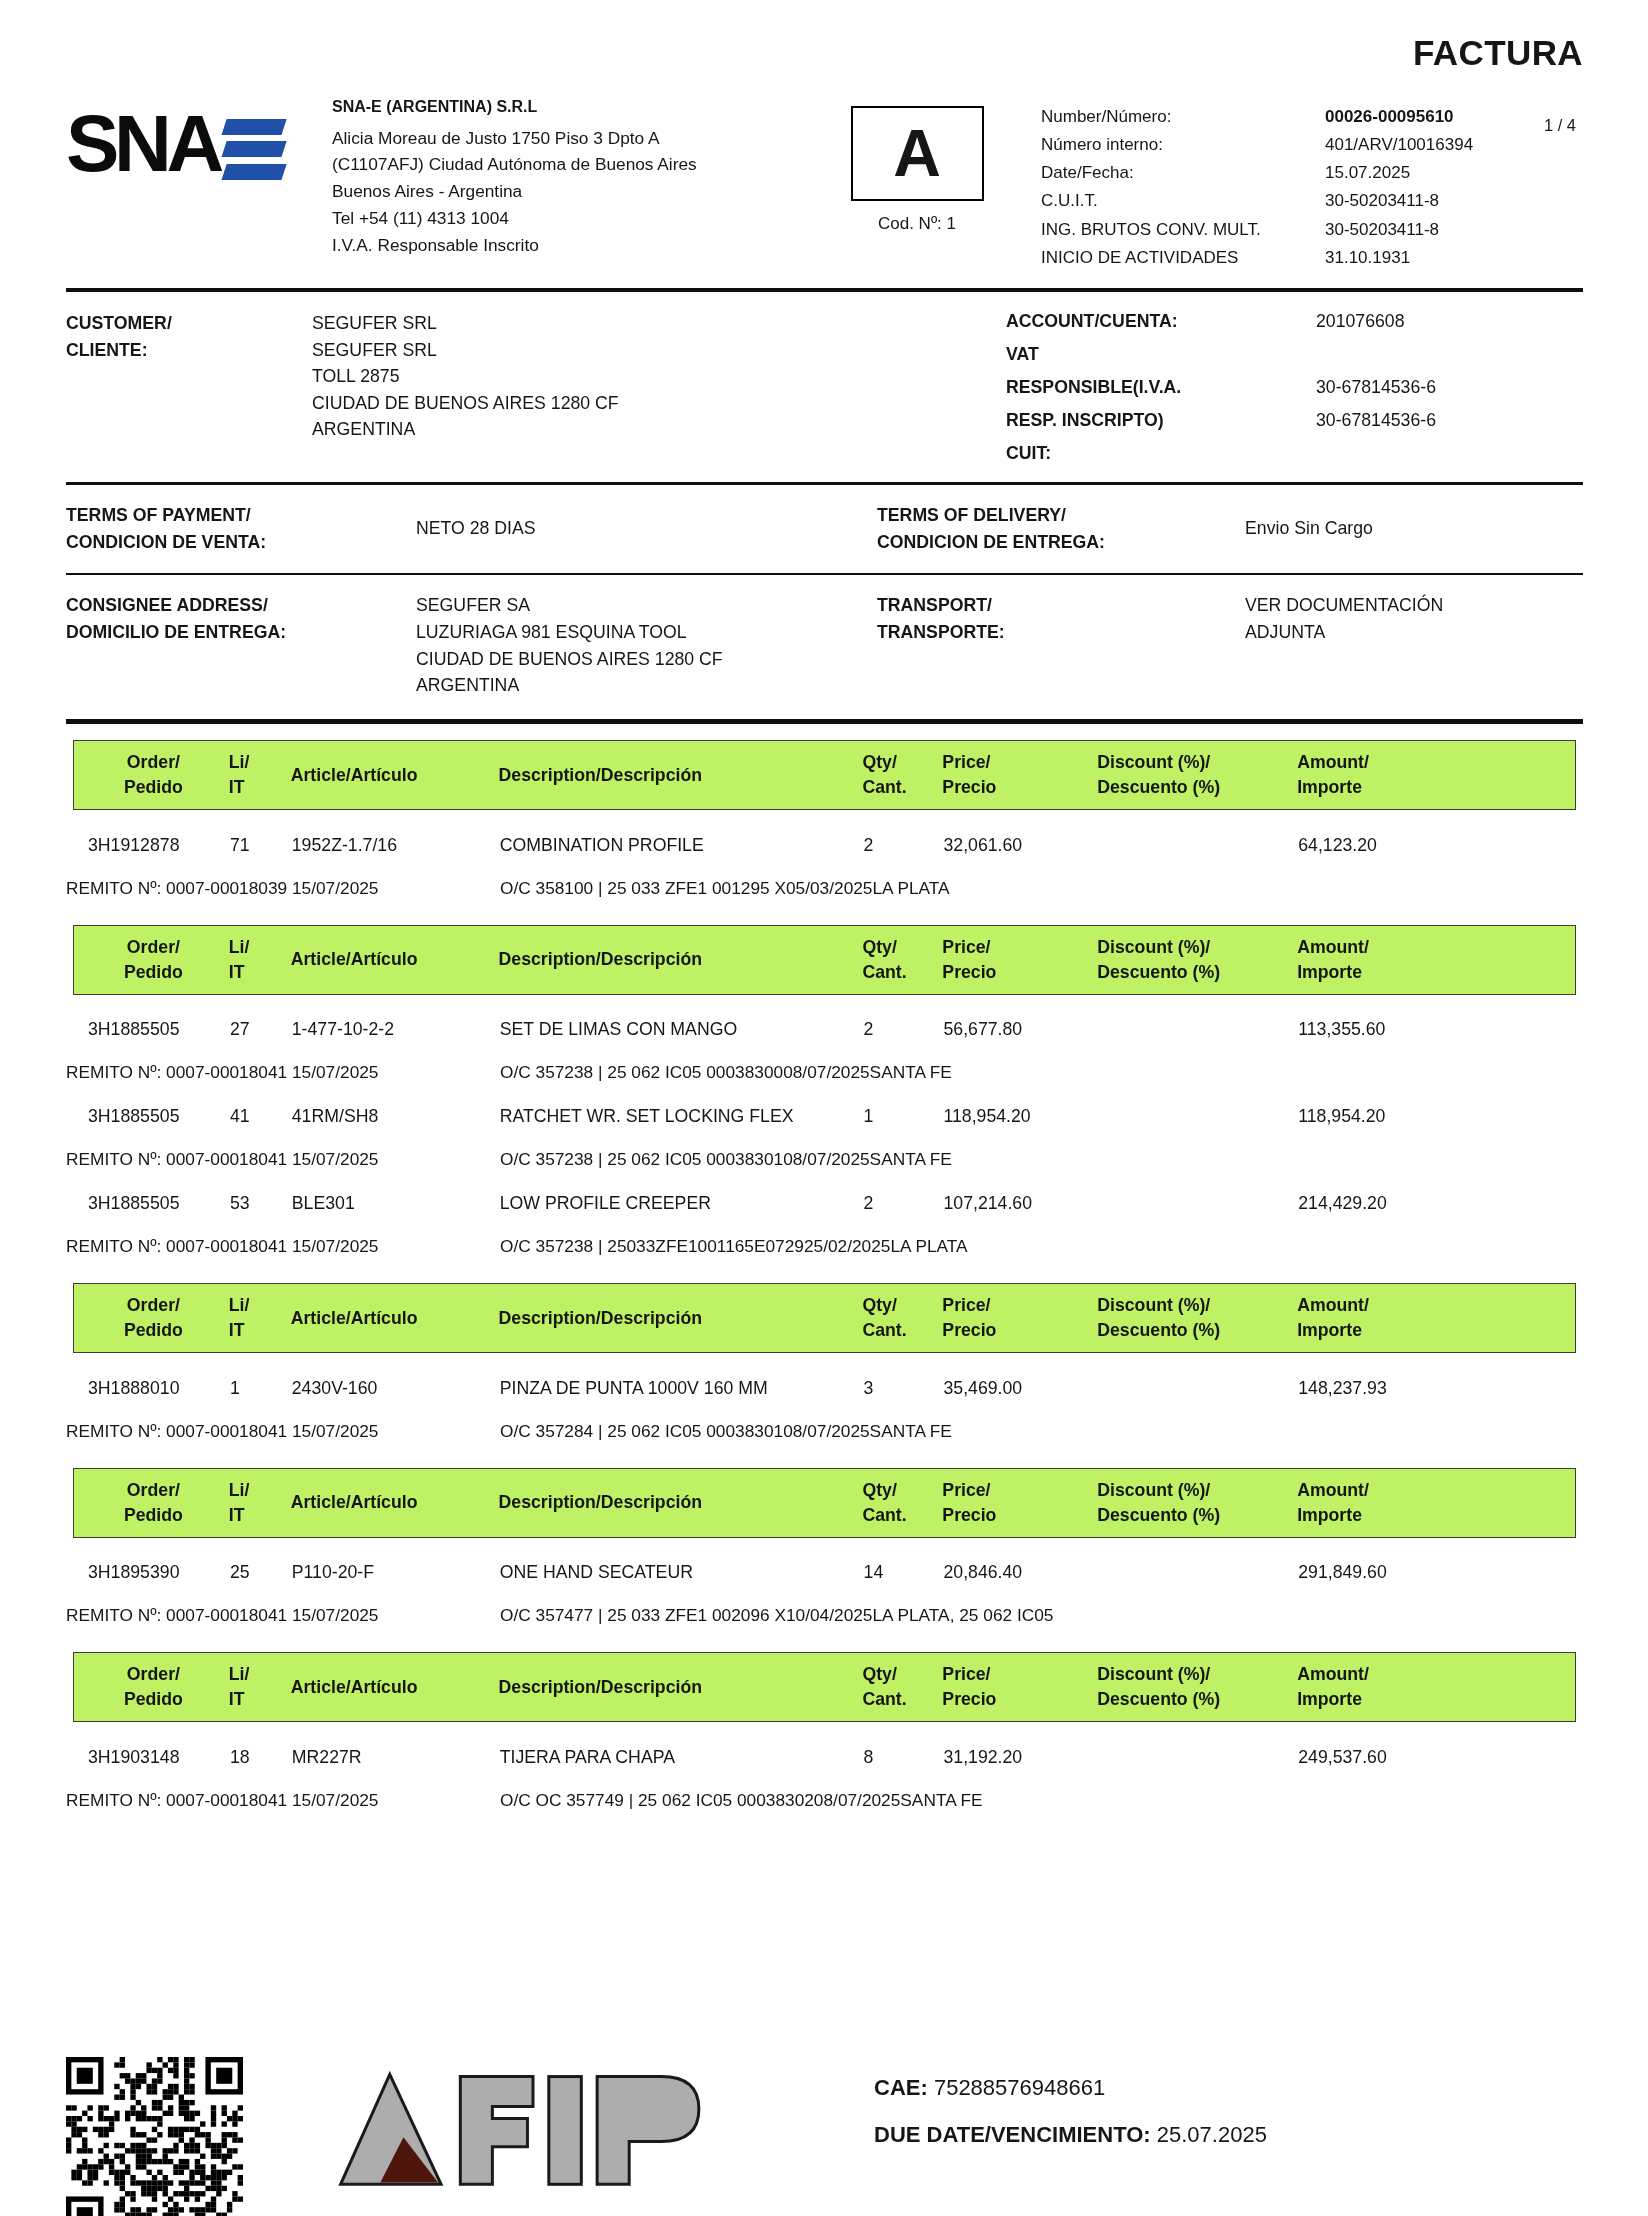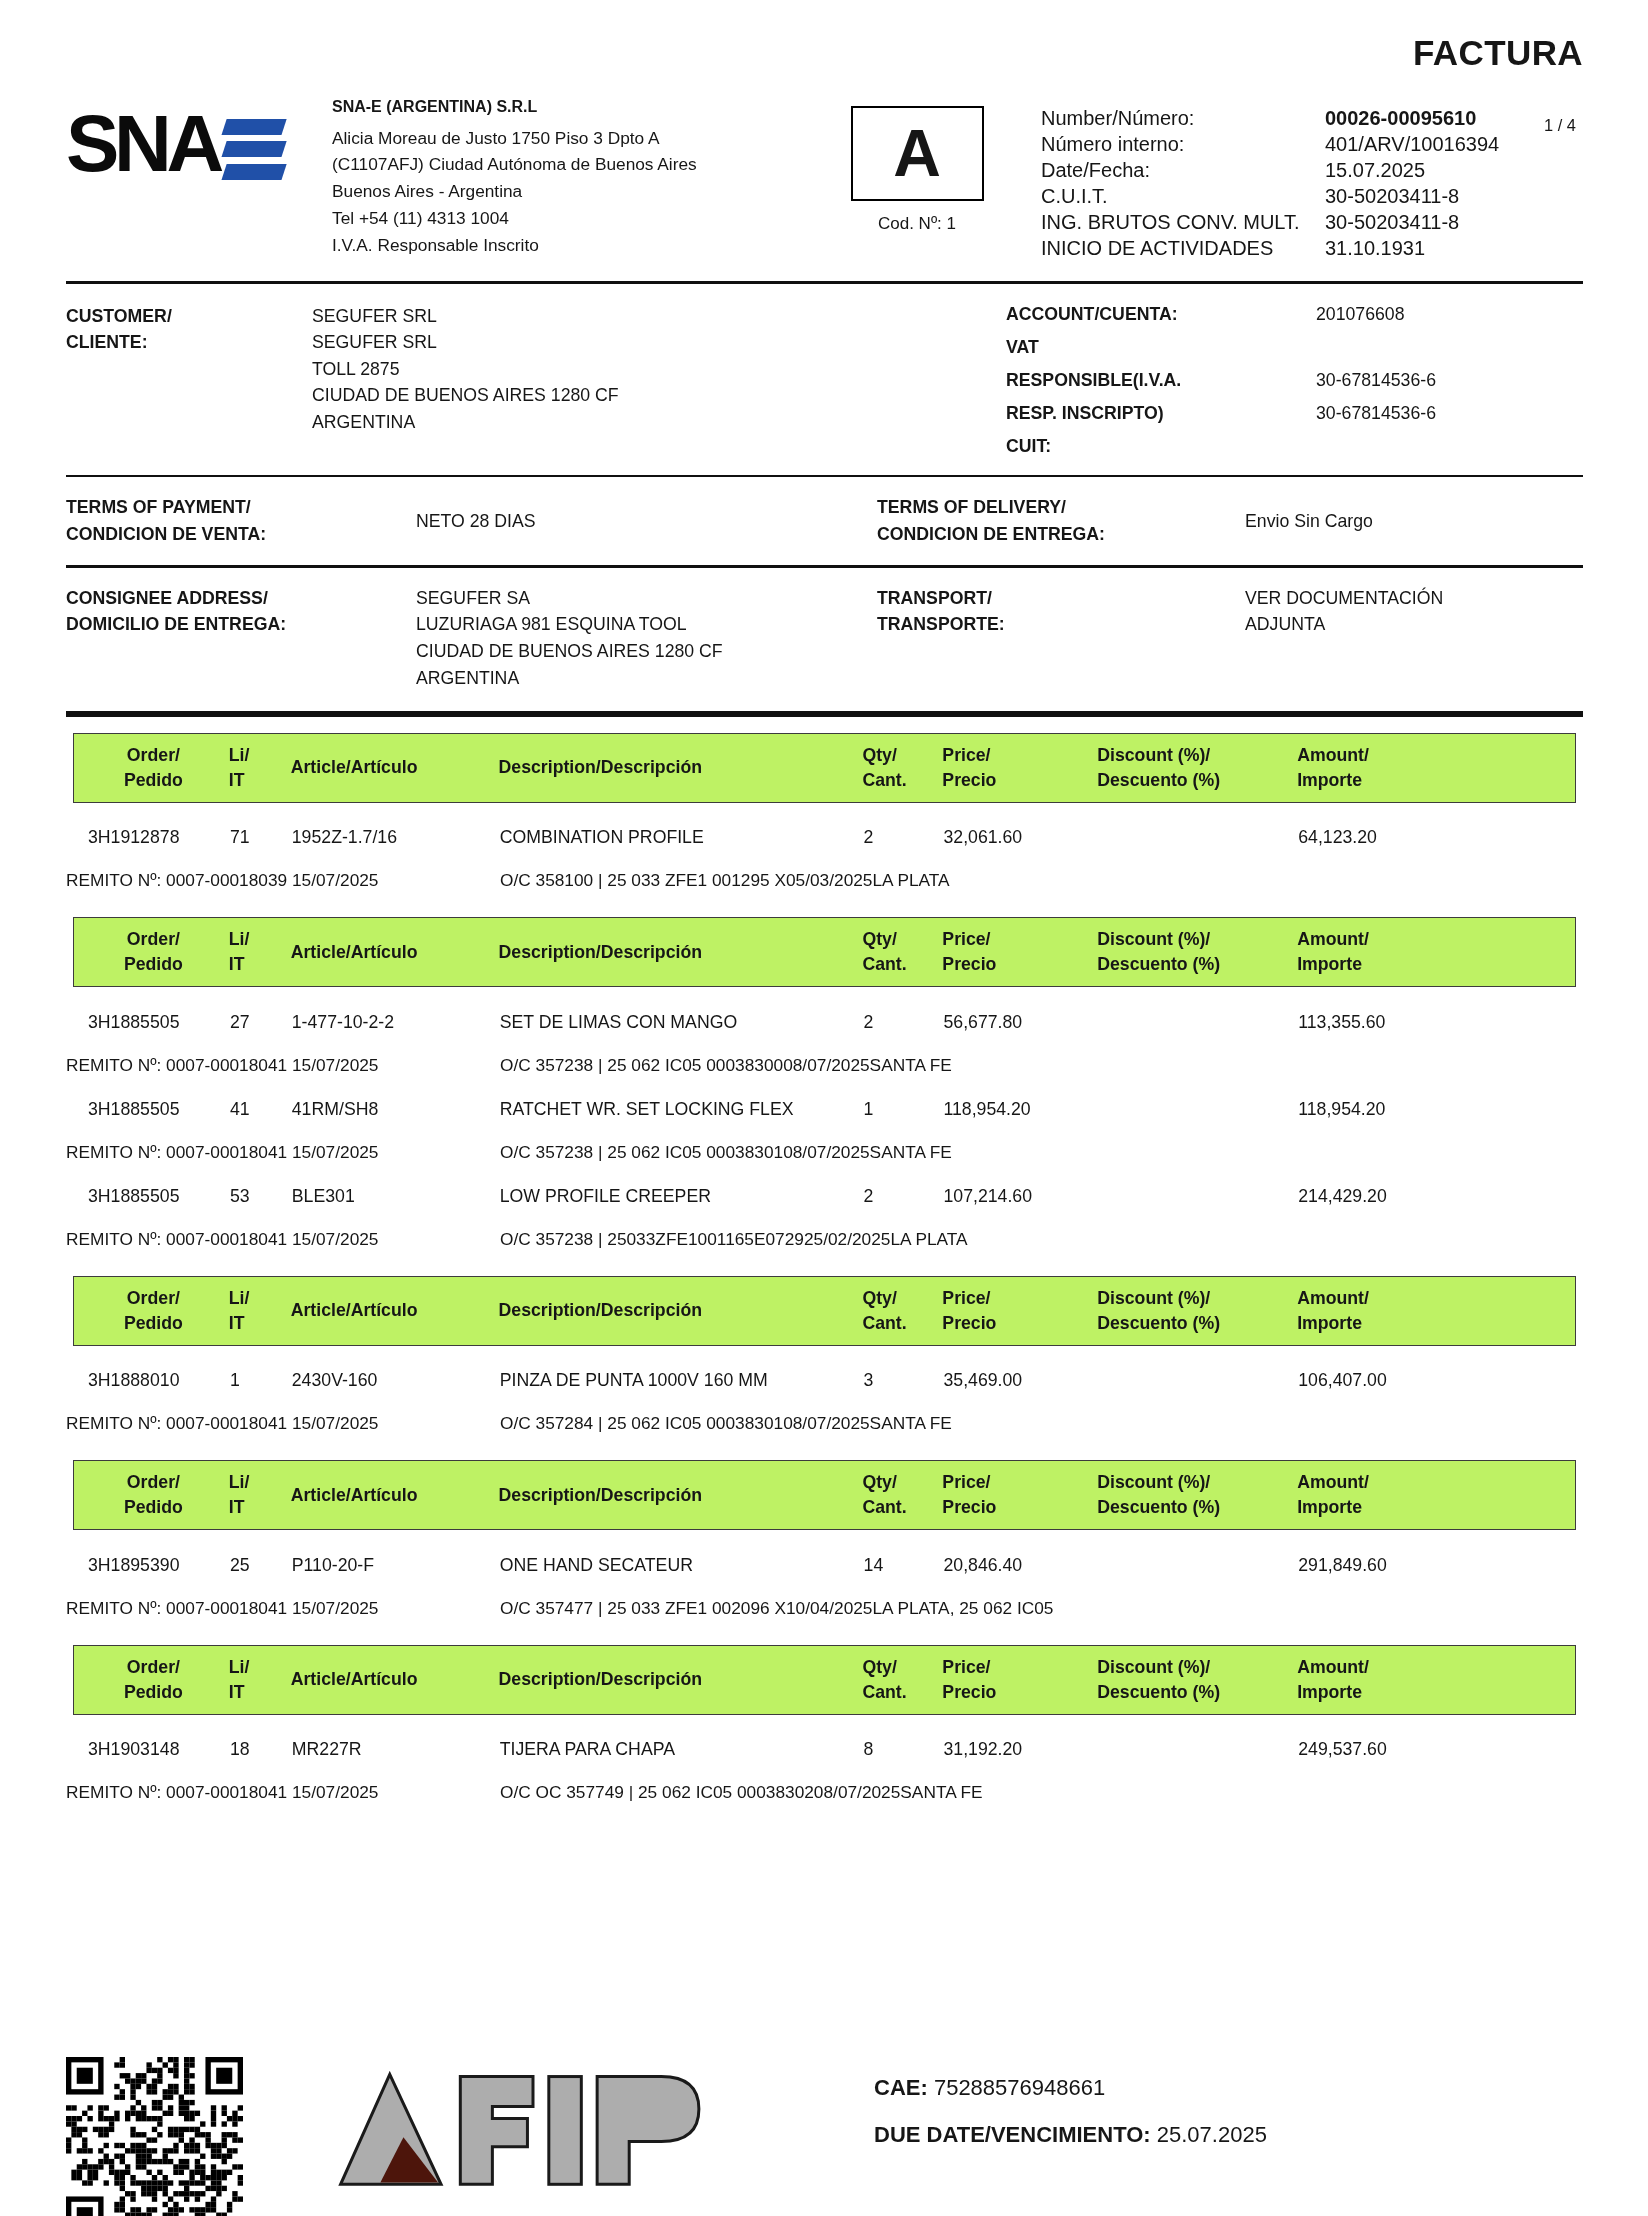--- a/index.html
+++ b/index.html
@@ -15,21 +15,21 @@
   .logo-text{font-size:80px;font-weight:900;letter-spacing:-5.3px;line-height:1;color:#0b0b0b}
   .logo-bars{display:flex;flex-direction:column;gap:6.2px;margin:11.5px 0 0 5.3px}
   .logo-bars i{display:block;width:60px;height:16.4px;background:#2050a8;transform:skewX(-18deg)}
   .company{width:461px}
   .company-name{font-size:16px;font-weight:bold;margin-bottom:8.9px}
   .addr{line-height:1.55;font-size:17.3px}
   .doc-class{width:248px;display:flex;flex-direction:column;align-items:center;padding-top:8px}
   .letter-box{width:133px;height:95px;border:2.7px solid #000;display:flex;align-items:center;justify-content:center}
   .letter-box span{font-size:66px;font-weight:bold}
   .cod{margin-top:13.3px;font-size:17px}
-  .meta{flex:1;display:grid;grid-template-columns:284px 1fr;row-gap:1px;font-size:20px;line-height:1.25;padding-top:8px}
+  .meta{flex:1;display:grid;grid-template-columns:284px 1fr;row-gap:7px;font-size:17px;line-height:1.25;padding-top:8px}
   .m-value.strong{font-weight:bold}
 
   .rule{height:3.5px;background:#101010;margin-top:20px}
   .rule-thin{height:2.7px;background:#101010}
   .rule-heavy{height:5.8px;background:#101010}
 
   .sec-label{font-weight:bold;line-height:1.5}
   .cust{display:flex;padding:18.6px 0 17px}
   .cust .sec-label{width:246px}
   .cust-lines{width:694px;line-height:1.5}
@@ -325,21 +325,21 @@
           </div>
       </div>
       <div class="trow tgrid">
         <div>3H1888010</div>
         <div>1</div>
         <div>2430V-160</div>
         <div>PINZA DE PUNTA 1000V 160 MM</div>
         <div class="a-r">3</div>
         <div class="a-r">35,469.00</div>
         <div class="a-c"></div>
-        <div class="a-r">106,407.00</div>
+        <div class="a-r">148,237.93</div>
       </div>
       <div class="rrow">
         <div>REMITO Nº: 0007-00018041 15/07/2025</div>
         <div>O/C 357284 |  25 062 IC05 0003830108/07/2025SANTA FE</div>
       </div>
 
       <div class="thead tgrid">
         <div class="a-c">
             <div>Order/</div>
             <div>Pedido</div>

